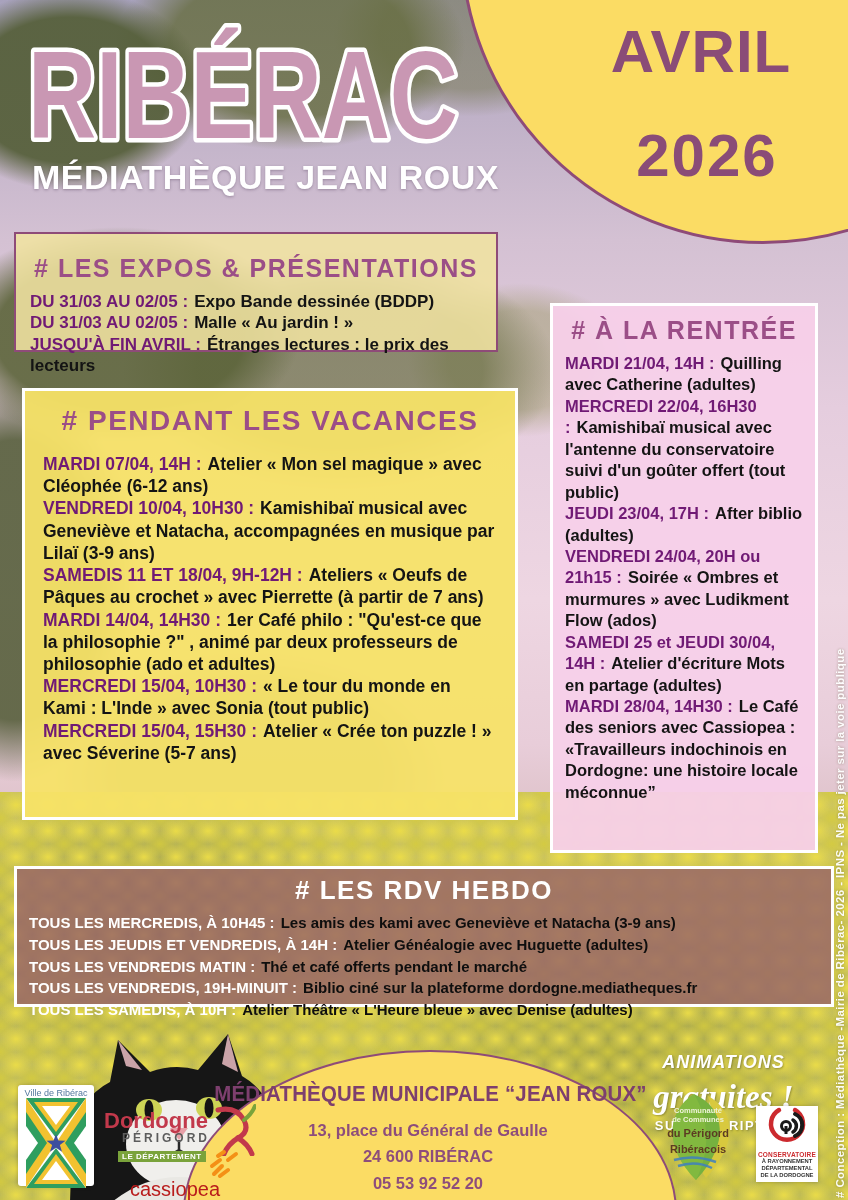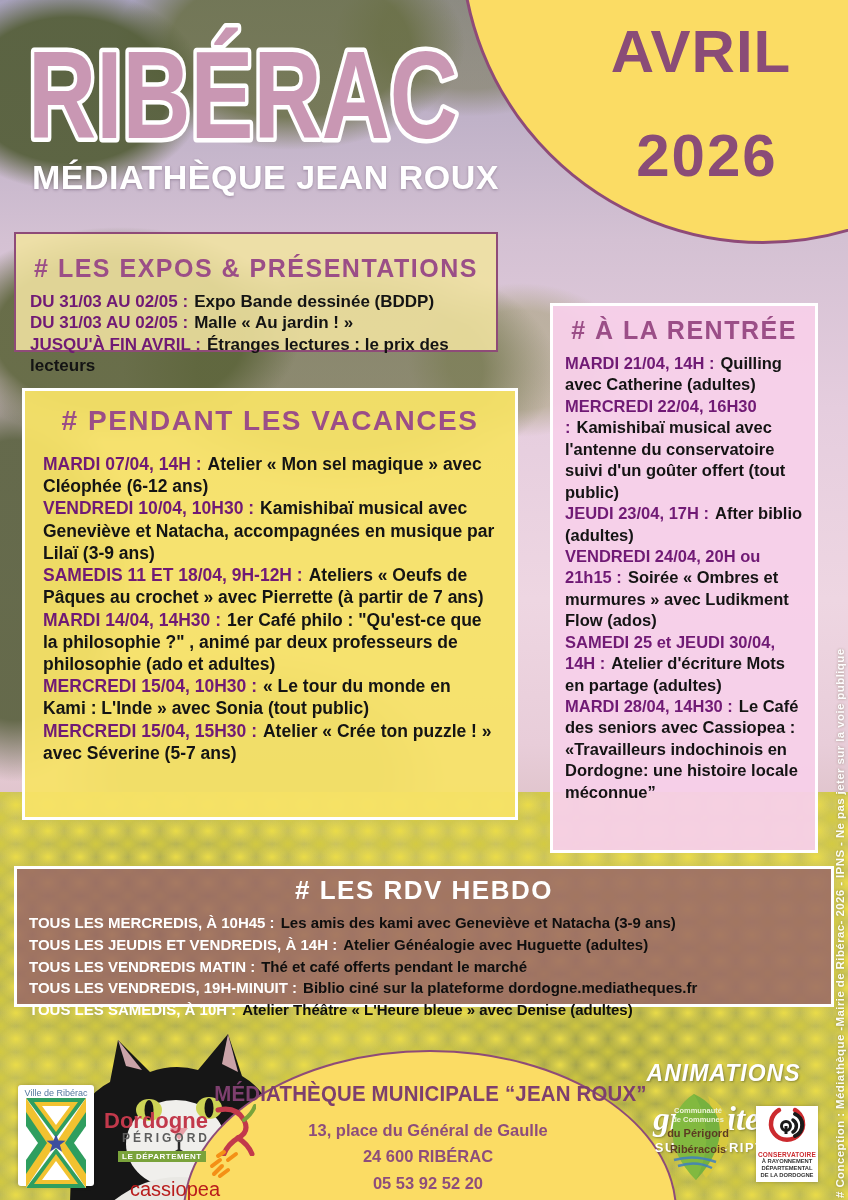--- a/index.html
+++ b/index.html
@@ -75,22 +75,22 @@
   
   .dome{position:absolute;left:183px;top:1050px;width:490px;height:160px;z-index:5;
     background:#fbdc64;border:2px solid #8e4b78;border-bottom:none;
     border-top-left-radius:50% 100%;border-top-right-radius:50% 100%;}
   .dome-content{position:absolute;left:203px;top:1082px;width:450px;z-index:6;text-align:center;}
   .mediatheque-name{color:#7d3f6e;font-weight:800;font-size:21.5px;letter-spacing:.2px;
     white-space:nowrap;transform:scaleX(.95);transform-origin:center;margin:0;}
   .addr{color:#8d4d7c;font-weight:bold;font-size:16.5px;line-height:1.6;margin:10px 0 0 0;}
 
   .animations{position:absolute;left:626px;top:1044px;width:195px;z-index:6;text-align:center;color:#fff;}
-  .animations .a1{font-size:23px;font-weight:900;letter-spacing:1px;font-style:italic;
-    text-shadow:1px 1px 2px rgba(40,40,20,.35);margin:16px;}
+  .animations .a1{font-size:18px;font-weight:900;letter-spacing:1px;font-style:italic;
+    text-shadow:1px 1px 2px rgba(40,40,20,.35);margin:8px;}
   .animations .a2{font-family:"Liberation Serif",serif;font-style:italic;font-weight:bold;
     font-size:33px;margin:-2px 0 0 0;text-shadow:1px 1px 2px rgba(40,40,20,.35);}
   .animations .a3{font-size:13px;font-weight:bold;letter-spacing:1.5px;margin:2px 0 0 0;
     text-shadow:1px 1px 2px rgba(40,40,20,.35);}
 
   .logo-ville{position:absolute;left:18px;top:1085px;width:76px;height:101px;z-index:6;
     background:#fff;border-radius:3px;text-align:center;box-shadow:0 0 4px rgba(0,0,0,.25);}
   .logo-ville .cap{font-size:9px;color:#53789e;margin-top:3px;display:block;}
   .logo-dordogne{position:absolute;left:104px;top:1110px;z-index:6;width:120px;}
   .logo-dordogne .d1{color:#c2394b;font-weight:800;font-size:22px;line-height:1;margin:0;}

